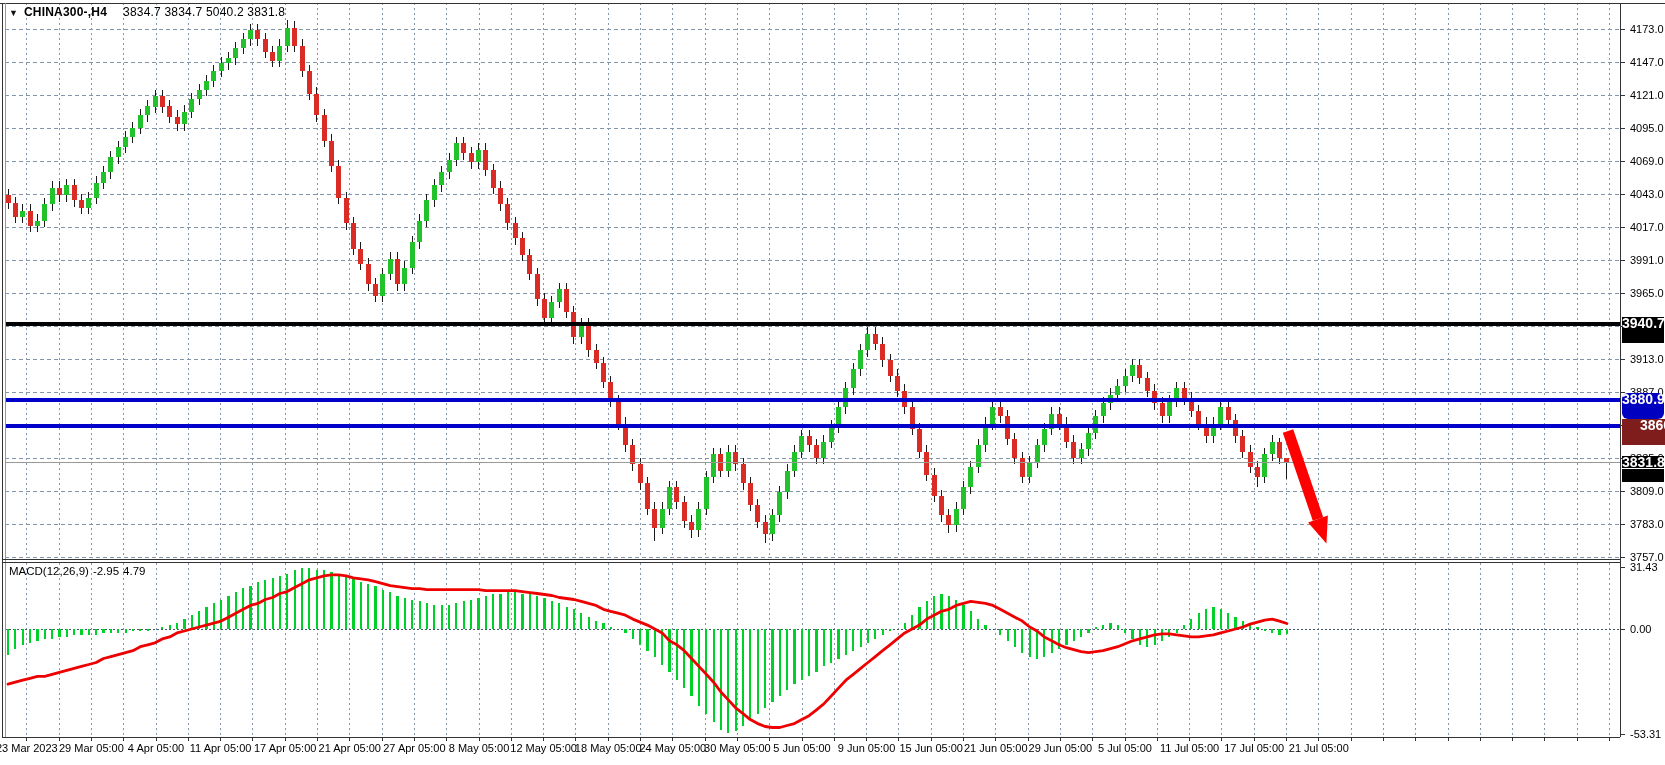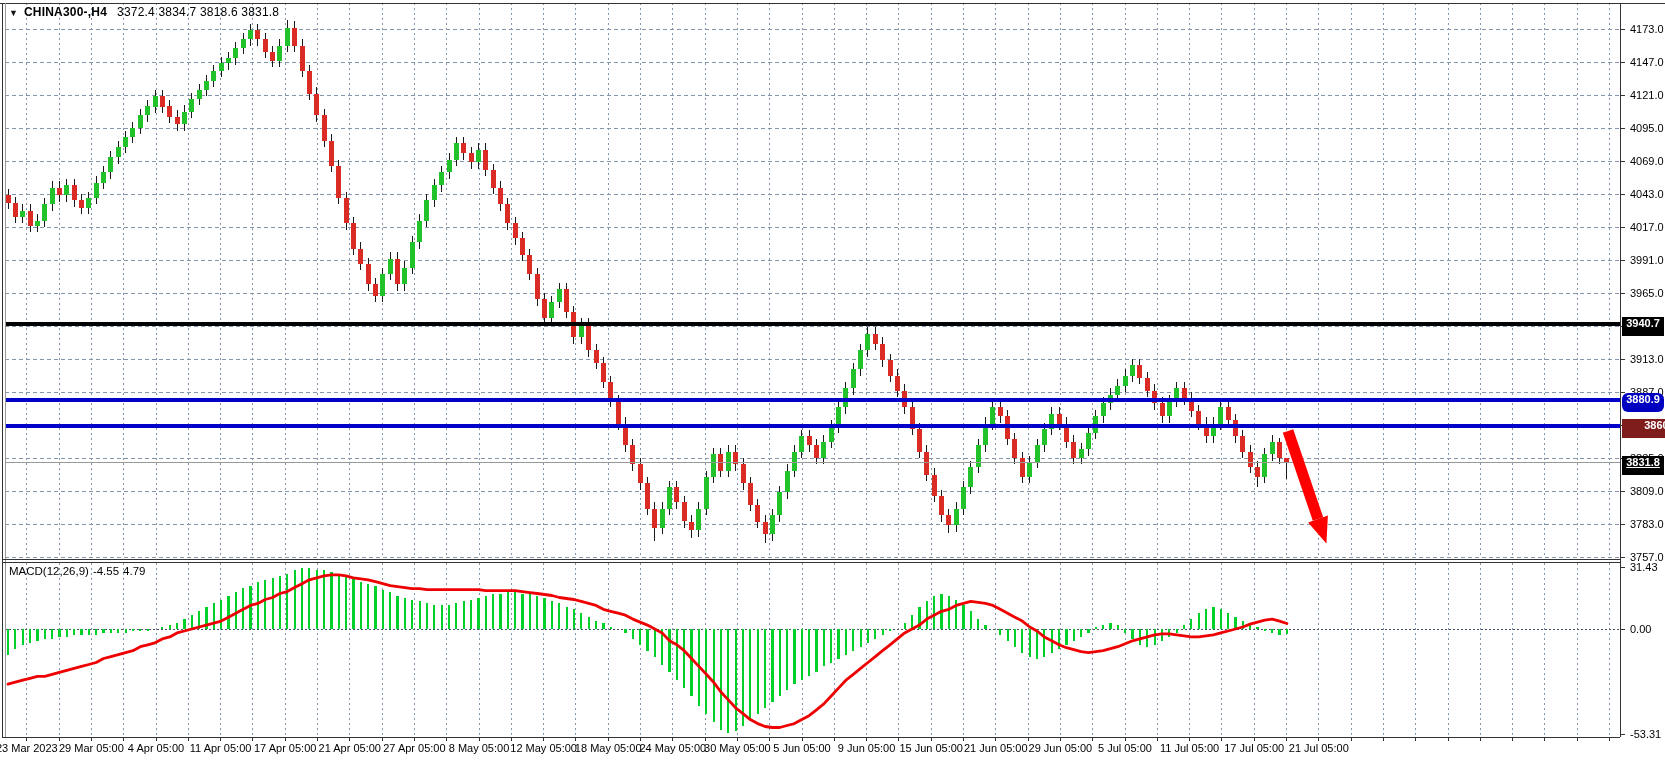--- a/index.html
+++ b/index.html
@@ -2,26 +2,26 @@
 <html><head>
 <meta charset="utf-8">
 <style>
   html,body{margin:0;padding:0;background:#fff;}
   #window{position:relative;width:1665px;height:765px;background:#ffffff;
           font-family:"Liberation Sans",sans-serif;overflow:hidden;}
   #chart-canvas{position:absolute;left:0;top:0;}
   .overlay{position:absolute;color:#000;white-space:nowrap;}
   #symbol-label{left:9px;top:5px;font-size:12px;}
   #symbol-label .tri{font-size:9px;margin-right:6px;color:#111;cursor:pointer;}
-  #symbol-label .sym{font-weight:700;letter-spacing:0.2px;margin-right:10px;}
+  #symbol-label .sym{font-weight:700;letter-spacing:0.2px;margin-right:16px;}
   #symbol-label .ohlc{letter-spacing:0.2px;}
   #macd-label{left:9px;top:565px;font-size:11.5px;}
   #macd-label span{margin-right:4px;}
-  .price-badge{position:absolute;left:1622px;width:42px;height:19px;
-               font-size:11px;font-weight:700;color:#fff;text-align:center;
+  .price-badge{position:absolute;left:1622px;width:42px;height:26px;
+               font-size:14px;font-weight:700;color:#fff;text-align:center;
                line-height:13px;}
   .topstrip{position:absolute;left:0;top:0;width:1665px;height:3px;
             background:linear-gradient(#d9d9d9,#9f9f9f);}
 </style>
 </head>
 <body>
 
 <div id="window">
   <div class="topstrip"></div>
 
@@ -811,25 +811,25 @@
           <line x1="2" y1="3" x2="2" y2="737"></line>
           <line x1="5" y1="3" x2="5" y2="737" stroke="#999"></line>
           <line x1="1620" y1="3" x2="1620" y2="737"></line>
           <line x1="2" y1="559" x2="1620" y2="559"></line>
           <line x1="2" y1="562" x2="1620" y2="562"></line>
           <line x1="2" y1="737" x2="1620" y2="737"></line>
         </g>
       </svg></div>
 
   <div class="overlay" id="symbol-label">
-    <span class="tri">▼</span><span class="sym">CHINA300-,H4</span><span class="ohlc">3372.4 3834.7 3818.6 3831.8</span>
+    <span class="tri">▼</span><span class="sym">CHINA300-,H4</span><span class="ohlc">3834.7 3834.7 5040.2 3831.8</span>
   </div>
 
   <div class="overlay" id="macd-label">
-    <span>MACD(12,26,9)</span><span>-4.55</span><span>4.79</span>
+    <span>MACD(12,26,9)</span><span>-2.95</span><span>4.79</span>
   </div>
 
   <div id="badges">
       <div class="price-badge" style="top: 317px; background: rgb(0, 0, 0);">3940.7</div>
       <div class="price-badge" style="top: 393px; background: rgb(0, 0, 192); border-radius: 6px;">3880.9</div>
       <div class="price-badge" style="top: 419px; background: #7f1d1d; padding-left: 18px;">3860.5</div>
       <div class="price-badge" style="top: 456px; background: rgb(0, 0, 0); text-decoration: underline;">3831.8</div>
     </div>
 </div>
 

